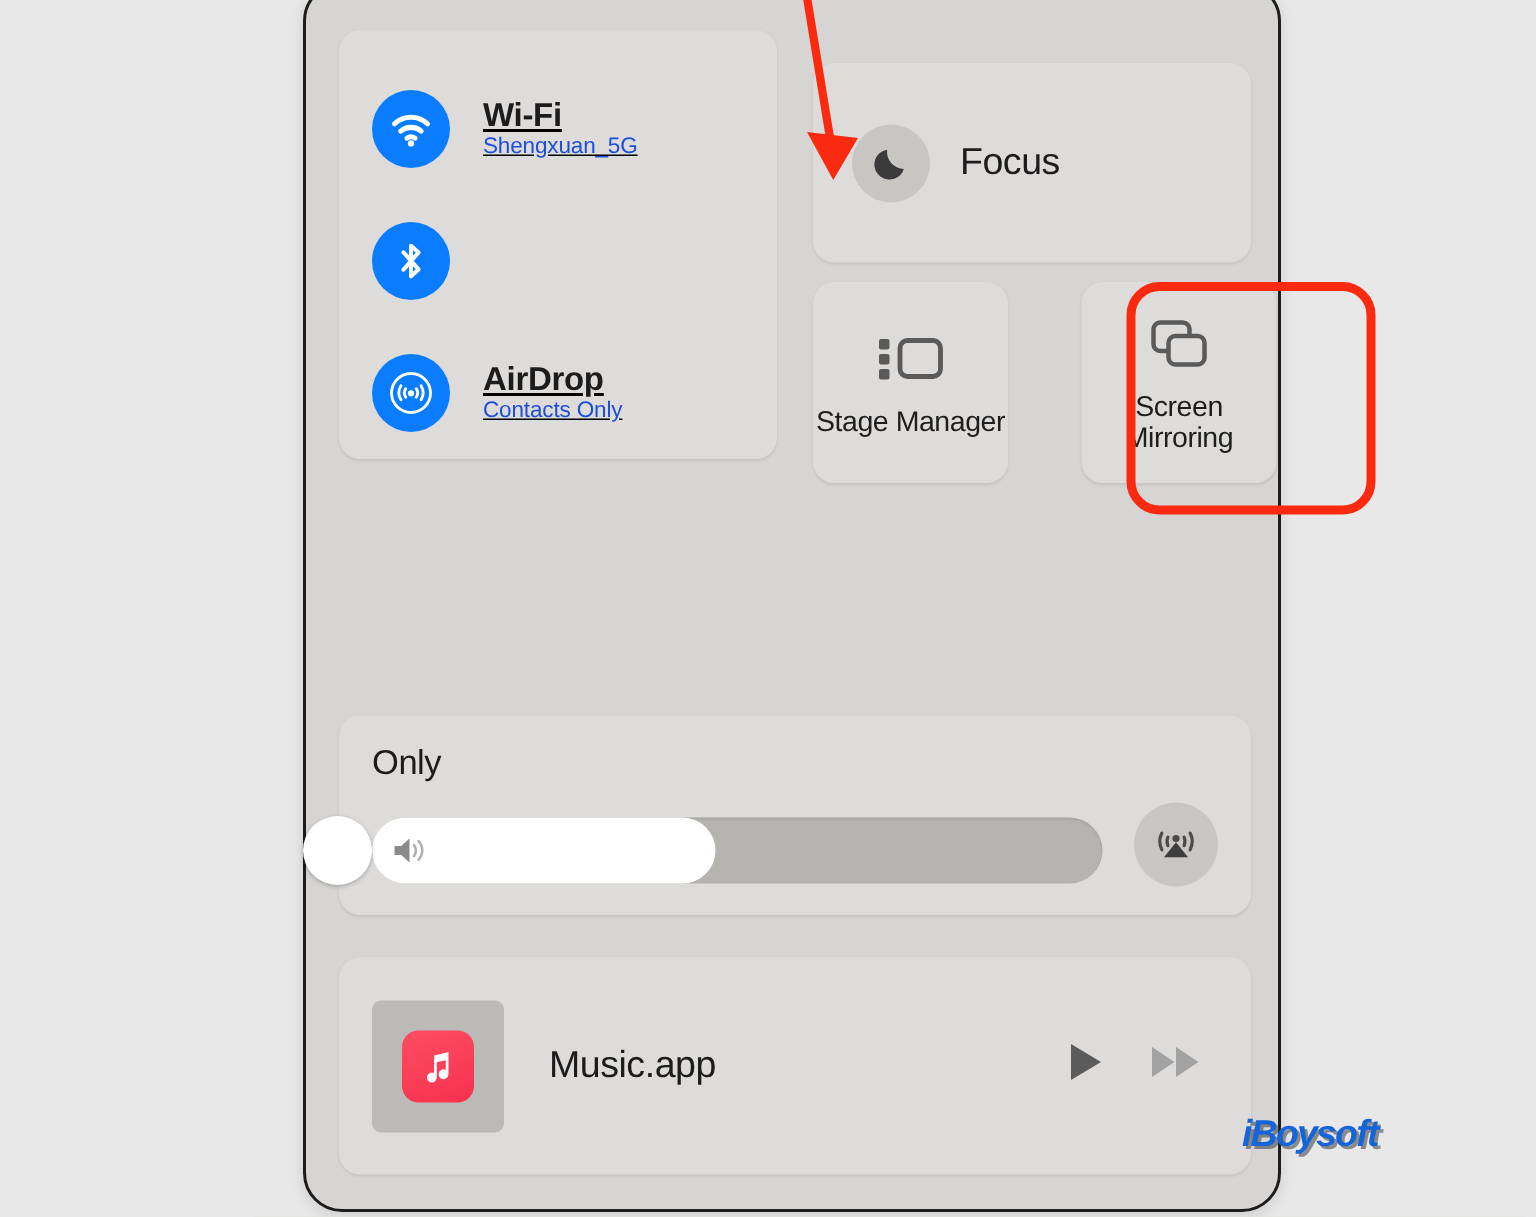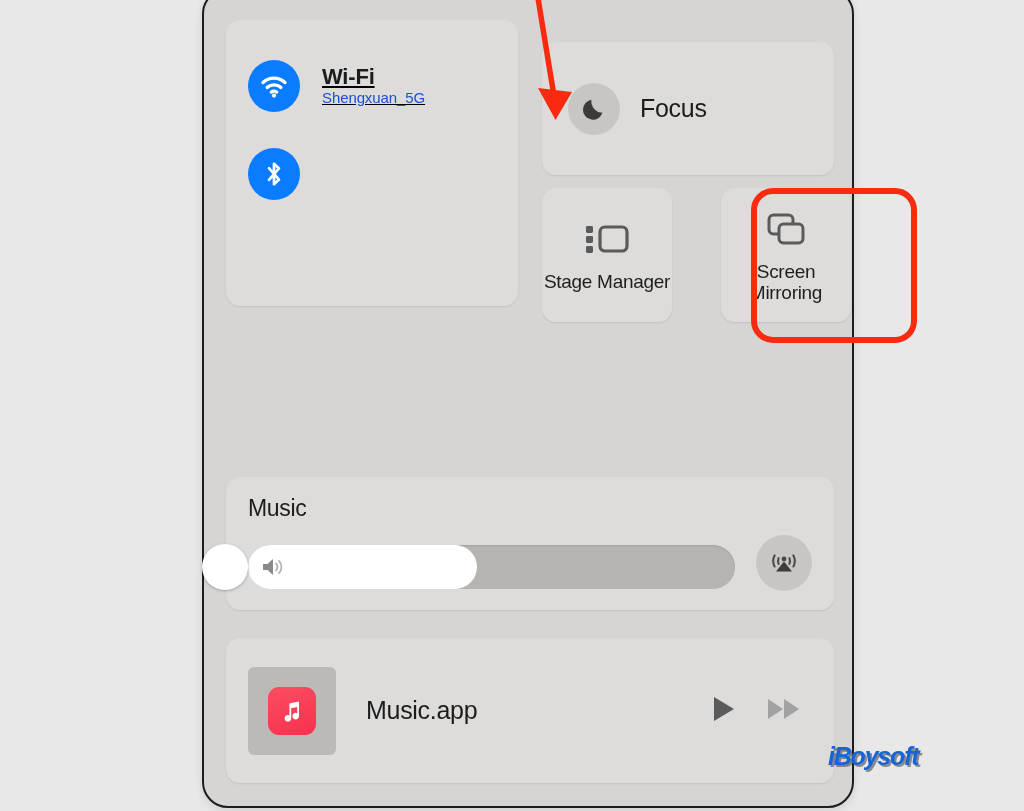--- a/index.html
+++ b/index.html
@@ -342,20 +342,36 @@
           </div>
 
           <div class="conn-item">
             <span class="conn-icon">
               <svg width="30" height="30" viewBox="0 0 30 30">
                 <path d="M10 9.2 L20 20.6 L15 25.2 L15 4.8 L20 9.4 L10 20.8" fill="none" stroke="#fff" stroke-width="2.7" stroke-linecap="round" stroke-linejoin="round"></path>
               </svg>
             </span>
           </div>
 
+          <div class="conn-item">
+            <span class="conn-icon">
+              <svg width="32" height="32" viewBox="0 0 32 32">
+                <circle cx="16" cy="16" r="13" fill="none" stroke="#fff" stroke-width="1.9"></circle>
+                <path d="M9.3 20.5 A9 9 0 0 1 9.3 11.2" fill="none" stroke="#fff" stroke-width="1.9" stroke-linecap="round"></path>
+                <path d="M22.7 11.2 A9 9 0 0 1 22.7 20.5" fill="none" stroke="#fff" stroke-width="1.9" stroke-linecap="round"></path>
+                <path d="M12.5 18.8 A5 5 0 0 1 12.5 13.1" fill="none" stroke="#fff" stroke-width="1.9" stroke-linecap="round"></path>
+                <path d="M19.5 13.1 A5 5 0 0 1 19.5 18.8" fill="none" stroke="#fff" stroke-width="1.9" stroke-linecap="round"></path>
+                <circle cx="16" cy="16.2" r="2.1" fill="#fff"></circle>
+              </svg>
+            </span>
+            <div class="conn-text">
+              <div class="conn-title">AirDrop</div>
+              <div class="conn-sub">Contacts Only</div>
+            </div>
+          </div>
 
         </div>
 
         <div class="tile sq-tile stage">
           <span class="sq-icon">
             <svg width="46" height="34" viewBox="0 0 46 34">
               <rect x="2" y="4" width="7" height="7" rx="1.4" fill="#5a5a5a"></rect>
               <rect x="2" y="14" width="7" height="7" rx="1.4" fill="#5a5a5a"></rect>
               <rect x="2" y="24" width="7" height="7" rx="1.4" fill="#5a5a5a"></rect>
               <rect x="16" y="5" width="27" height="24" rx="5" fill="none" stroke="#5a5a5a" stroke-width="3.2"></rect>
@@ -382,21 +398,21 @@
           </span>
           <span class="sq-label">Screen Mirroring</span>
         </div>
 
         <div class="highlight-box"></div>
 
       </div>
 
 
       <div class="tile slider-card sound">
-        <div class="slider-heading">Music</div>
+        <div class="slider-heading">Only</div>
         <div class="slider-wrap sound">
           <div class="slider-track">
             <div class="slider-fill" id="sound-fill" style="width: 47%;">
               <span class="slider-glyph">
                 <svg width="26" height="24" viewBox="0 0 26 24">
                   <path d="M3 9 L7.5 9 L13 4 L13 20 L7.5 15 L3 15 Z" fill="#8a8a8a"></path>
                   <path d="M16 8.4 A5.6 5.6 0 0 1 16 15.6" fill="none" stroke="#b0b0b0" stroke-width="1.7" stroke-linecap="round"></path>
                   <path d="M19 5.8 A9 9 0 0 1 19 18.2" fill="none" stroke="#b0b0b0" stroke-width="1.7" stroke-linecap="round"></path>
                 </svg>
               </span>

